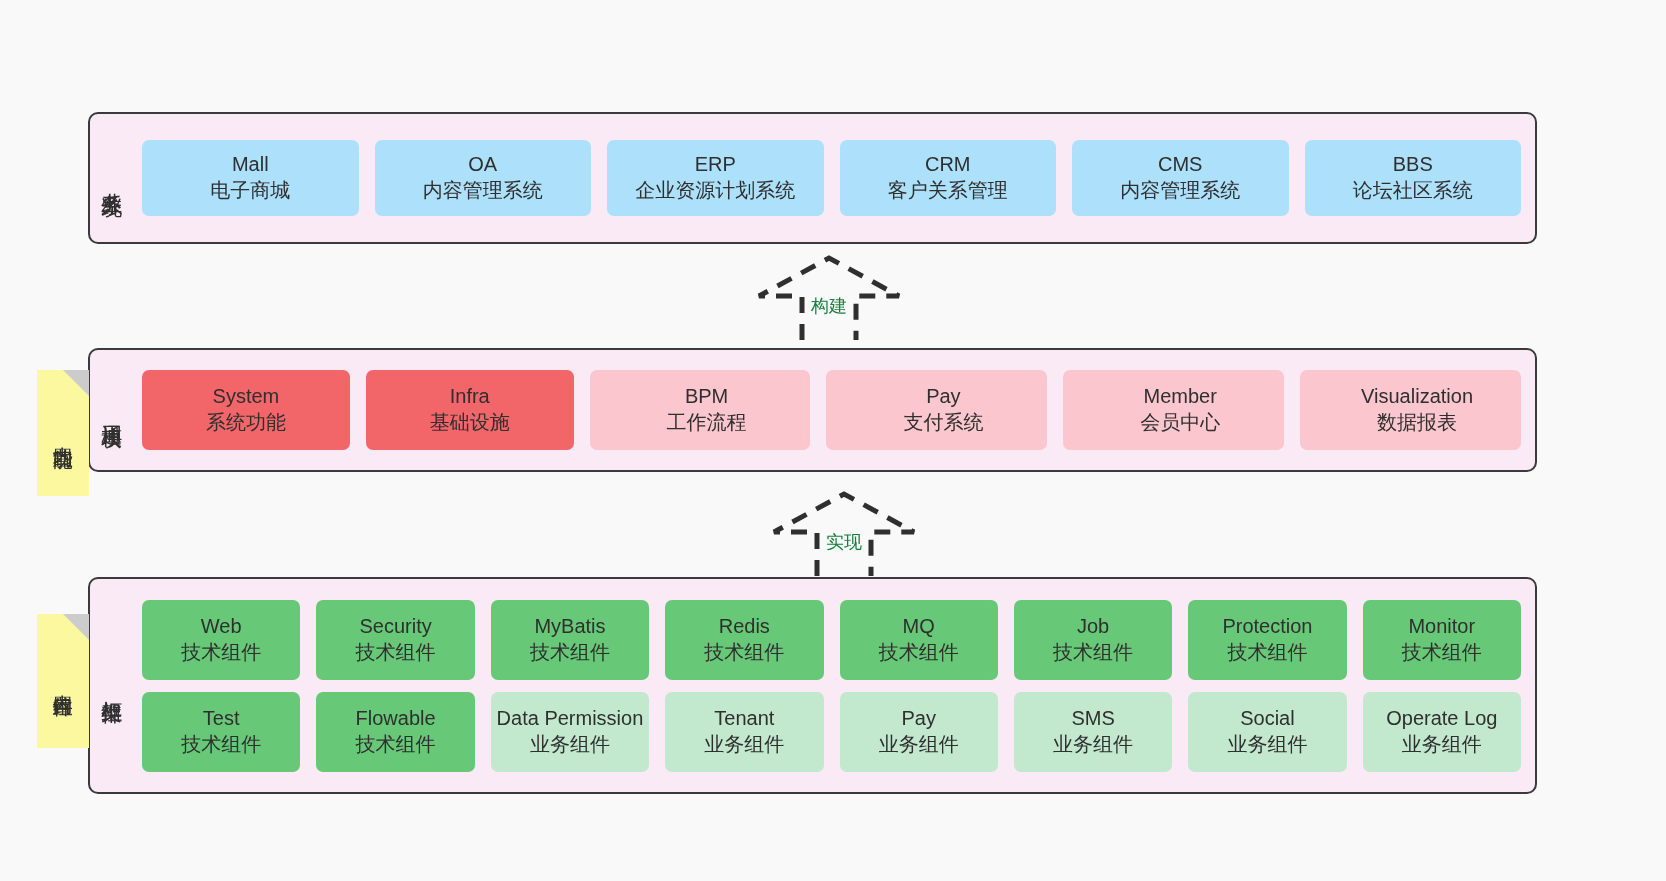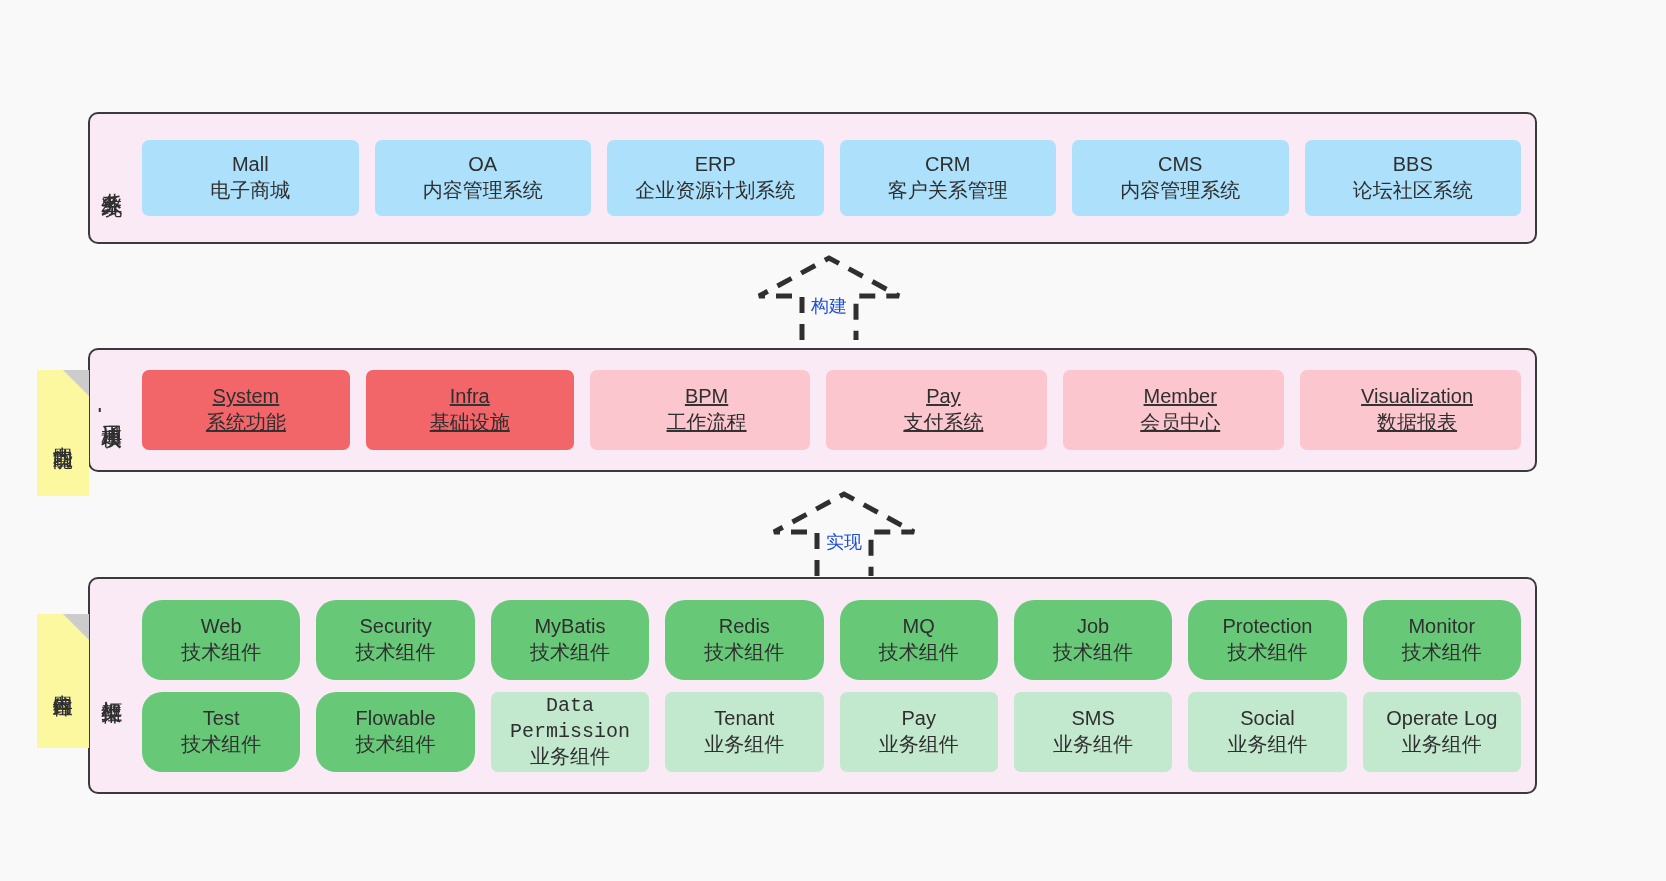--- a/index.html
+++ b/index.html
@@ -65,36 +65,36 @@
     display: flex;
     flex-direction: column;
     align-items: center;
     justify-content: center;
     text-align: center;
     font-size: 20px;
     line-height: 1.28;
     color: #2f2f2f;
     padding: 6px 4px;
   }
-  .card .en { white-space: nowrap; }
+  .card .en { white-space: nowrap; text-align: right; }
   .card .cn { white-space: nowrap; }
-  .card.wrap-en .en { white-space: normal; font-family: Liberation Mono, monospace; }
+  .card.wrap-en .en { white-space: normal; }
 
   .c-blue       { background: #ace0fb; }
   .c-red        { background: #f2666a; }
   .c-pink       { background: #fcc6ce; padding-left: 17px; }
-  .c-green      { background: #67c977; border-radius: 20px; }
+  .c-green      { background: #67c977; }
   .c-lightgreen { background: #c2e8ce; }
 
   
   #layer-business { left: 88px; top: 112px; width: 1449px; height: 132px; }
   #layer-business .card { height: 76px; }
 
   
-  #layer-common { left: 88px; top: 348px; width: 1449px; height: 124px; text-decoration: underline; }
+  #layer-common { left: 88px; top: 348px; width: 1449px; height: 124px; }
   #layer-common .card { height: 80px; }
 
   
   #layer-framework { left: 88px; top: 577px; width: 1449px; height: 217px; }
   #layer-framework .layer-body { gap: 12px; }
   #layer-framework .card { height: 80px; }
 
   
   .note {
     position: absolute;
@@ -128,21 +128,21 @@
 
   
   .arrow {
     position: absolute;
     z-index: 2;
   }
   .arrow svg { display: block; overflow: visible; }
   .arrow-label {
     position: absolute;
     font-size: 18px;
-    color: #1d4ed8;
+    color: #15803d;
     white-space: nowrap;
     background: transparent;
   }
   #arrow-build { left: 755px; top: 256px; width: 148px; height: 84px; }
   #arrow-build .arrow-label { left: 56px; top: 38px; }
   #arrow-impl { left: 770px; top: 492px; width: 148px; height: 84px; }
   #arrow-impl .arrow-label { left: 56px; top: 38px; }
 </style>
 </head>
 <body>

